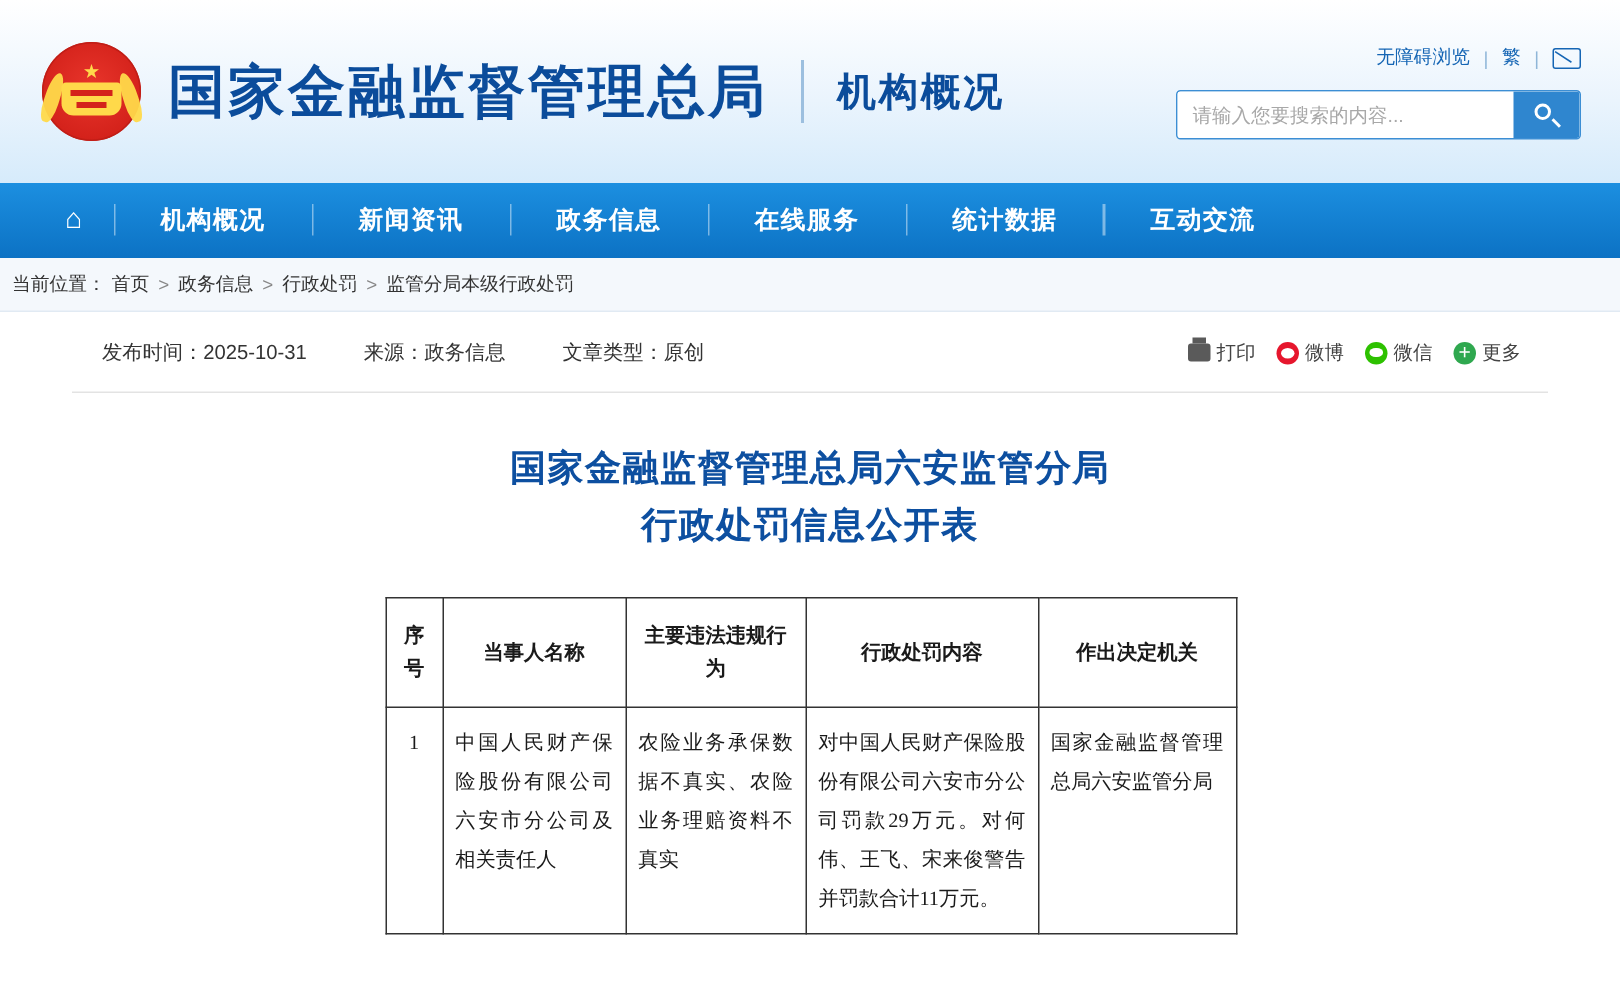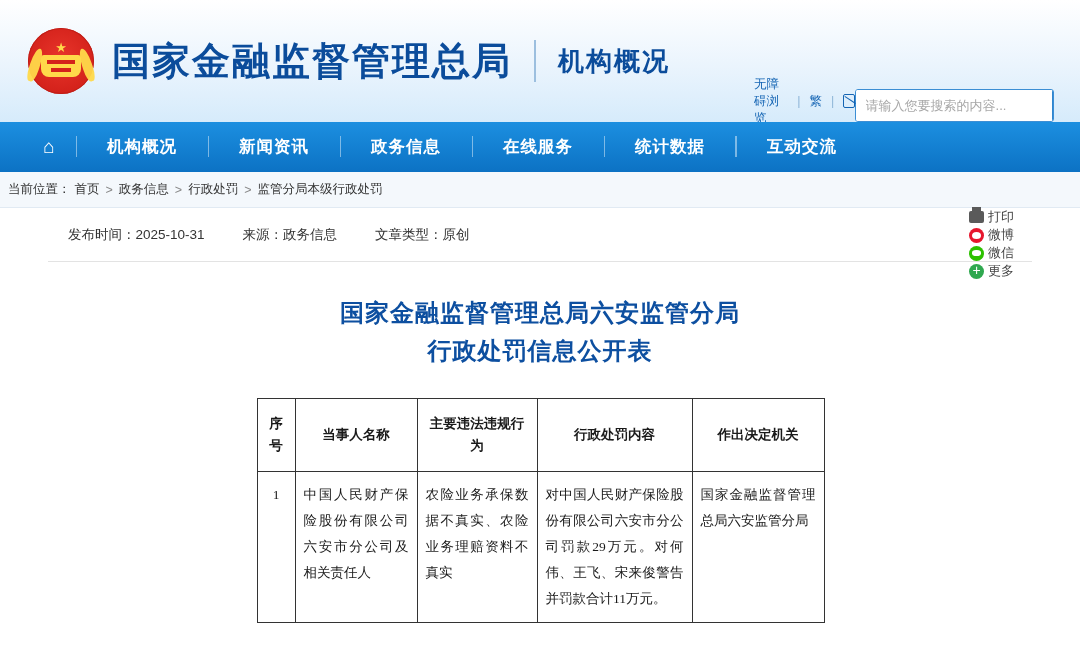--- a/index.html
+++ b/index.html
@@ -88,21 +88,21 @@
     white-space: nowrap;
     font-family: "Liberation Serif", serif;
   }
 
   .header-right {
     position: absolute;
     right: 26px; top: 0;
     width: 300px;
     height: 122px;
     display: flex;
-    flex-direction: row;
+    flex-direction: column;
     justify-content: center;
     align-items: flex-end;
   }
   .header-links {
     display: flex; align-items: center;
     font-size: 12.5px; color: #1565b4;
     gap: 9px;
     margin-bottom: 12px;
     height: 18px;
   }
@@ -226,23 +226,23 @@
     font-size: 13.5px;
     color: #333;
     position: relative;
   }
   .meta-item { margin-right: 38px; white-space: nowrap; }
   .meta-item:first-child { margin-left: 20px; }
   .share-group {
     position: absolute;
     right: 18px; top: 0; height: 54px;
     display: flex; 
+    gap: 14px;
     font-size: 13px;
     color: #444;
-    flex-direction: column;
   }
   .share-item { display: flex; align-items: center; gap: 4px; cursor: pointer; }
   .ico-print {
     width: 15px; height: 12px;
     background: #5a5a5a;
     border-radius: 2px;
     position: relative;
     display: inline-block;
   }
   .ico-print:before {

